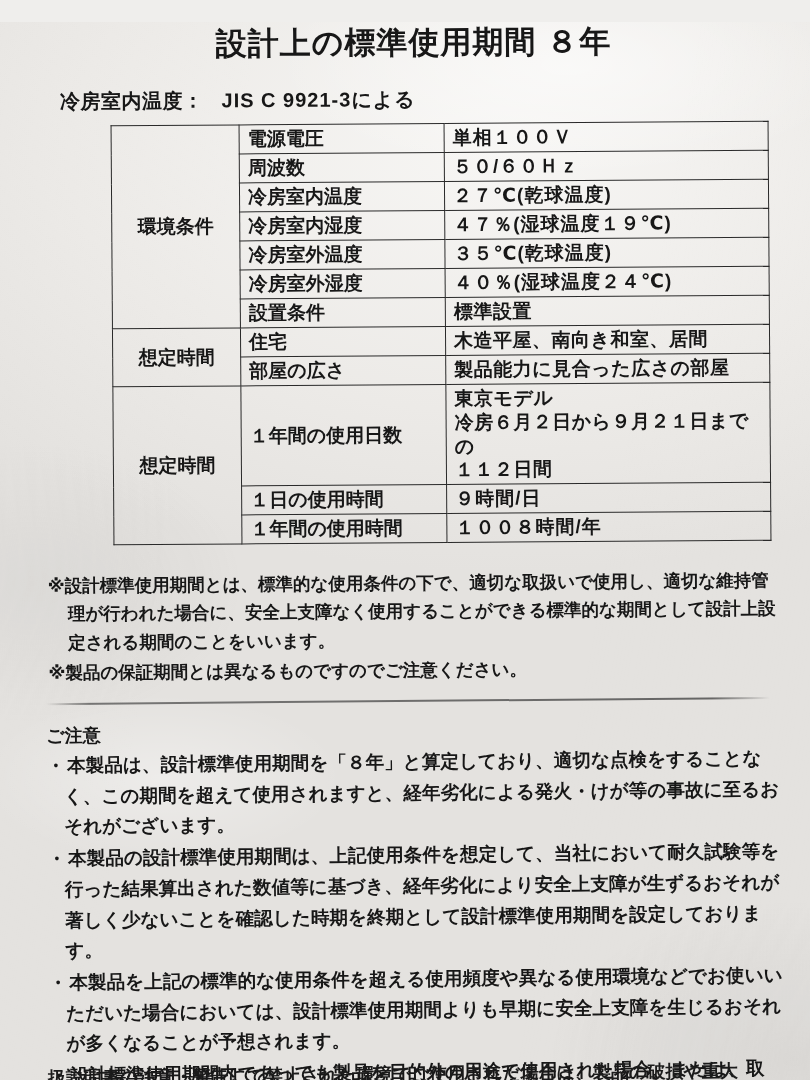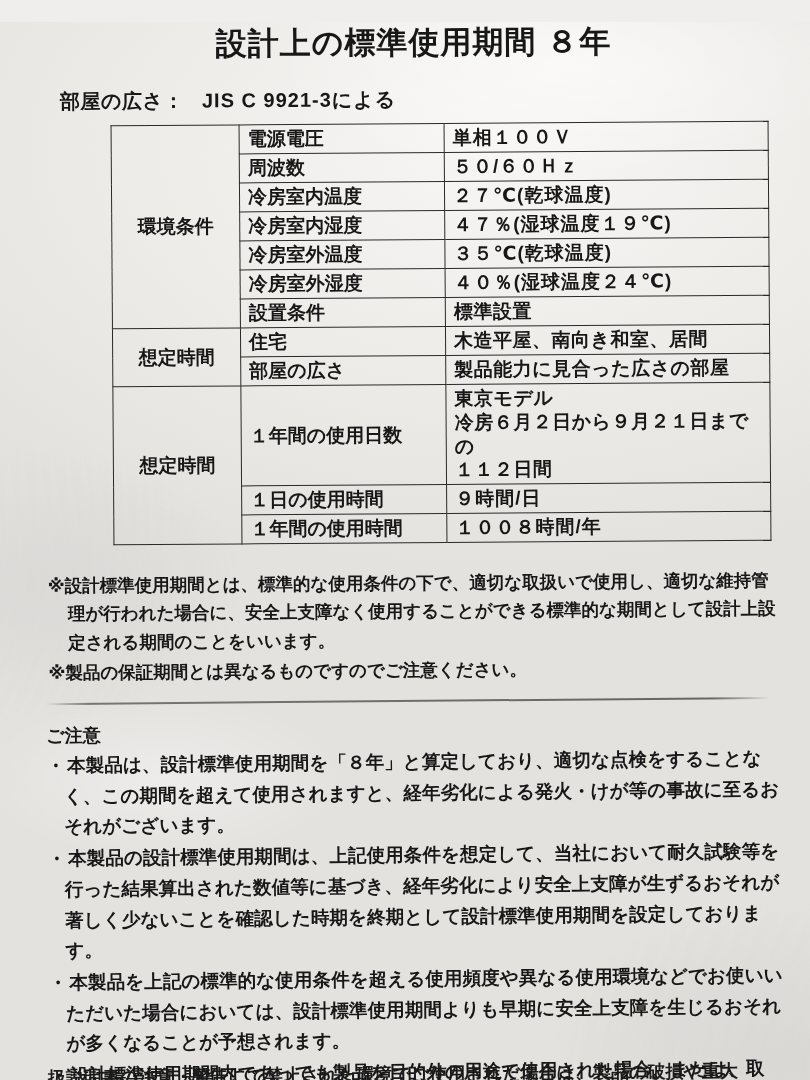--- a/index.html
+++ b/index.html
@@ -197,21 +197,21 @@
 
 <div class="page">
   <div class="sheen2"></div>
   <div class="content">
 
     <div class="doc-title">
       <span>設計上の標準使用期間</span><span class="years">８年</span>
     </div>
 
     <div class="cond-line">
-      <span>部屋の広さ：</span><span class="val">JIS C 9921-3による</span>
+      <span>冷房室内温度：</span><span class="val">JIS C 9921-3による</span>
     </div>
 
     <div class="table-wrap">
       <table class="spec">
         <tbody>
           <tr>
             <td class="group" rowspan="7">環境条件</td>
             <td class="key">電源電圧</td>
             <td class="val mono-ish">単相１００Ｖ</td>
           </tr>

